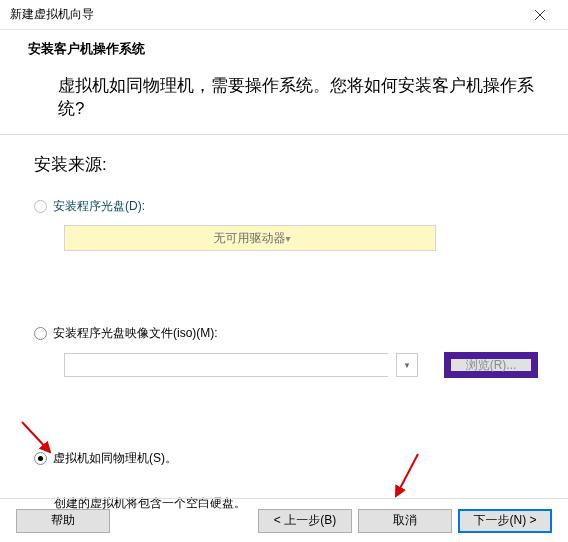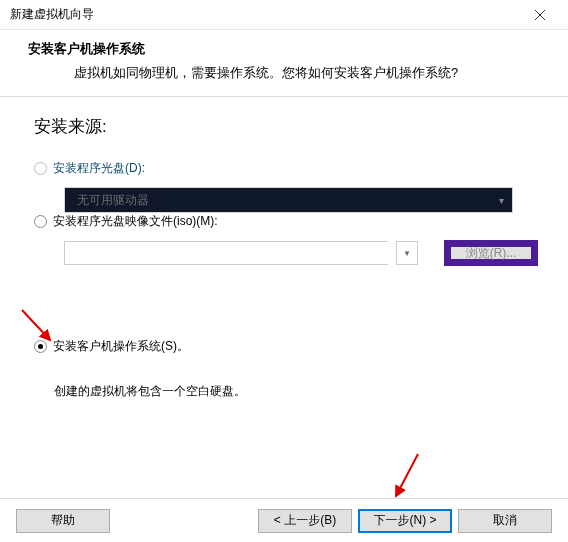--- a/index.html
+++ b/index.html
@@ -27,22 +27,22 @@
       align-items: center;
       justify-content: center;
       font-size: 14px;
       color: #333;
       cursor: default;
     }
     .header {
       padding: 10px 20px 14px 28px;
       border-bottom: 1px solid #ddd;
     }
-    .header-title { font-weight: bold; font-size: 13px; margin-bottom: 6px; }
-    .header-sub { margin-left: 46px; font-size: 13px; }
+    .header-title { font-weight: bold; font-size: 13px; margin-bottom: 16px; }
+    .header-sub { margin-left: 30px; font-size: 17px; }
     .body {
       padding: 18px 30px 0 34px;
     }
     .source-label { font-size: 17px; margin-bottom: 22px; }
     .option-row {
       display: flex;
       align-items: center;
       gap: 6px;
       margin-bottom: 10px;
     }
@@ -59,33 +59,33 @@
     .radio.checked::after {
       content: "";
       width: 5px; height: 5px;
       border-radius: 50%;
       background: #000;
     }
     .opt-label { font-size: 12px; }
     .opt-label.disabled { color: #0c4a6e; }
     .dropdown {
       margin-left: 30px;
-      width: 449px;
+      width: 372px;
       height: 26px;
-      background: #0f172a;
-      display: flex;
-      align-items: center;
-      justify-content: space-between;
+      background: #fef9c3;
+      display: flex;
+      align-items: center;
+      justify-content: center;
       padding: 0 8px 0 12px;
       color: #6d6d6d;
       font-size: 12px;
       border: 1px solid #d4d4d4;
     }
     .chev { font-size: 10px; color: #888; }
-    .iso-group { }
+    .iso-group { margin-top: 74px; }
     .iso-row {
       display: flex;
       align-items: center;
       gap: 8px;
       margin-top: 10px;
       margin-left: 30px;
     }
     .iso-input {
       flex: 1;
       height: 24px;
@@ -190,21 +190,21 @@
     <svg class="arrow-red" style="left:-20px;top:-34px" width="50" height="50">
         <defs>
           <marker id="ah1" markerWidth="6" markerHeight="6" refX="5" refY="3" orient="auto">
             <path d="M0,0 L6,3 L0,6 Z" fill="#d00"></path>
           </marker>
         </defs>
         <line x1="8" y1="6" x2="36" y2="36" stroke="#d00" stroke-width="2" marker-end="url(#ah1)"></line>
       </svg>
     <div class="option-row">
       <span class="radio checked"></span>
-      <span class="opt-label">安装客户机操作系统(S)。</span>
+      <span class="opt-label">虚拟机如同物理机(S)。</span>
     </div>
     <div class="later-desc">创建的虚拟机将包含一个空白硬盘。</div>
   </div>
 </div>
 
 <svg class="arrow-red" style="position:absolute;left:388px;top:450px" width="50" height="60">
     <defs>
       <marker id="ah2" markerWidth="6" markerHeight="6" refX="5" refY="3" orient="auto">
         <path d="M0,0 L6,3 L0,6 Z" fill="#d00"></path>
       </marker>
@@ -213,19 +213,19 @@
   </svg>
 
 <div class="footer">
   <div class="btn">
       <span>帮助</span>
     </div>
   <div class="spacer"></div>
   <div class="btn">
       <span>&lt; 上一步(B)</span>
     </div>
+  <div class="btn">
+      <span>取消</span>
+    </div>
   <div class="btn primary">
       <span>下一步(N) &gt;</span>
     </div>
-  <div class="btn">
-      <span>取消</span>
-    </div>
 </div>
 
 </body></html>

